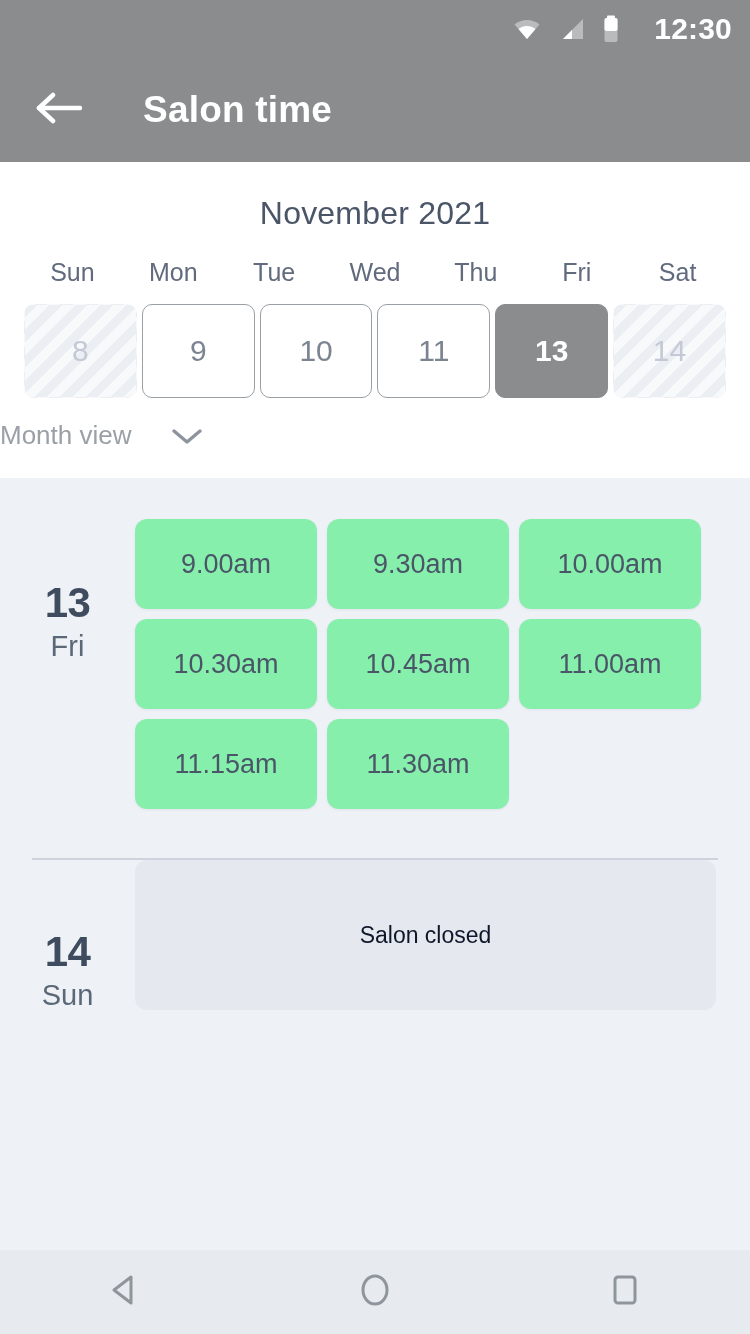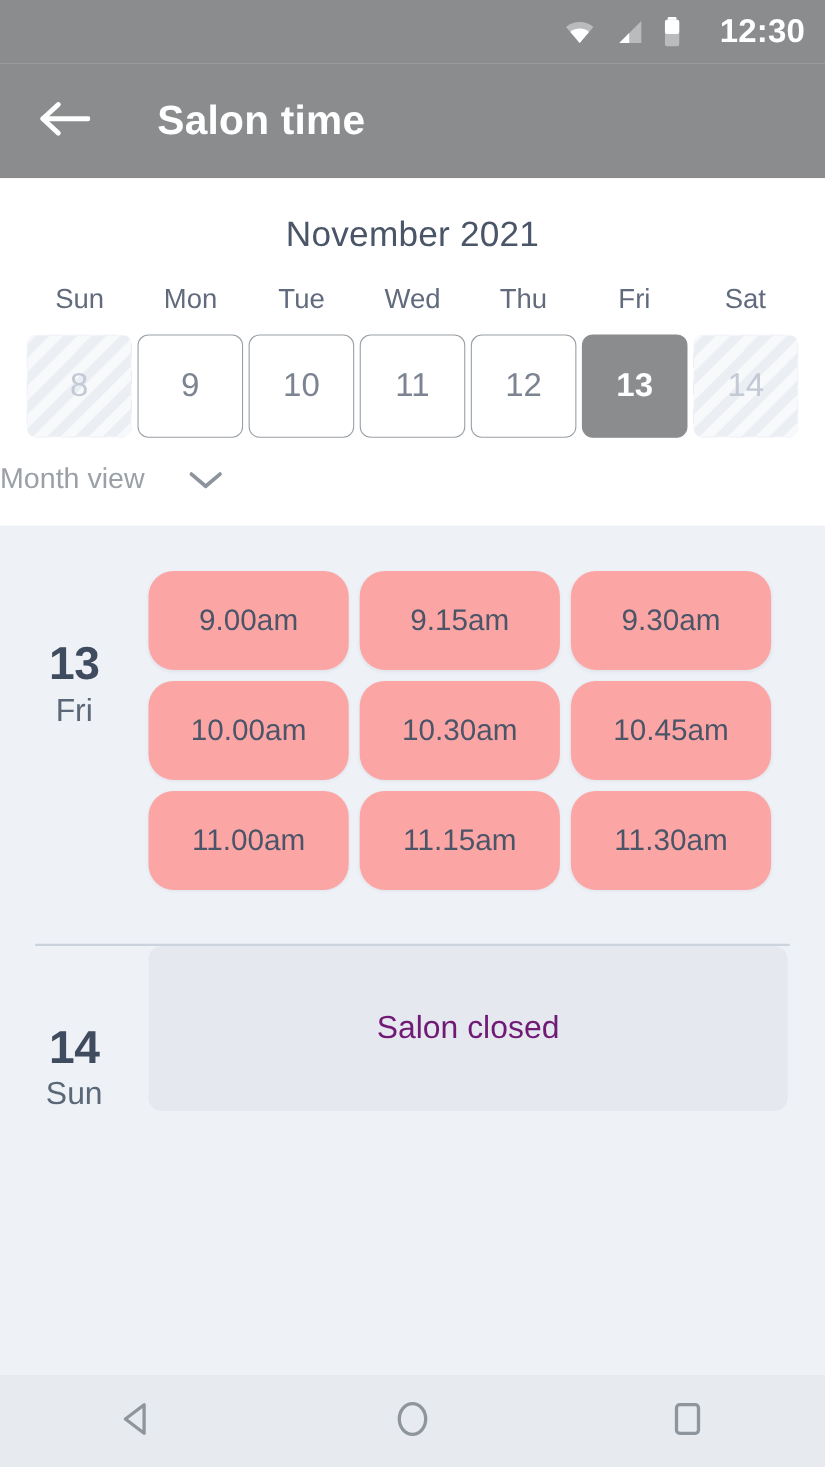--- a/index.html
+++ b/index.html
@@ -205,42 +205,42 @@
     flex: 1 1 auto;
     display: flex;
     flex-wrap: wrap;
     gap: 10px;
     padding-right: 34px;
     box-sizing: border-box;
   }
   .slot {
     width: 182px;
     height: 90px;
-    background: #fca5a5;
-    border-radius: 23px;
+    background: #86efac;
+    border-radius: 12px;
     display: flex;
     align-items: center;
     justify-content: center;
     color: #4a5568;
     font-size: 27px;
     box-shadow: 0 1px 3px rgba(80,95,120,0.08);
     cursor: pointer;
     box-sizing: border-box;
   }
   .closed-card {
     flex: 1 1 auto;
     height: 150px;
     margin-right: 34px;
     background: #e5e9ef;
     border-radius: 12px;
     display: flex;
     align-items: center;
     justify-content: center;
-    color: #701a75;
-    font-size: 29px;
+    color: #0f172a;
+    font-size: 23px;
     box-sizing: border-box;
   }
   .divider {
     height: 2px;
     background: #cdd3dc;
     margin: 0 32px;
   }
   .divider-wrap { padding-top: 49px; }
 
   
@@ -316,21 +316,20 @@
       <div class="weekday">Thu</div>
       <div class="weekday">Fri</div>
       <div class="weekday">Sat</div>
     </div>
 
     <div class="days" id="calendar-days">
         <div class="day disabled">8</div>
         <div class="day normal">9</div>
         <div class="day normal">10</div>
         <div class="day normal">11</div>
-        <div class="day normal">12</div>
         <div class="day selected">13</div>
         <div class="day disabled">14</div>
       </div>
 
     <div class="month-view-row">
       <span class="month-view-label">Month view</span>
       <span class="chev">
         <svg width="34" height="20" viewBox="0 0 34 20">
           <path d="M4 5 L17 16 L30 5" stroke="#8d949d" stroke-width="3.4" fill="none" stroke-linecap="round" stroke-linejoin="round"></path>
         </svg>
@@ -339,21 +338,20 @@
   </div>
 
   <div class="slot-area" id="schedule-area">
       <div class="day-group first">
         <div class="day-label">
           <div class="day-num">13</div>
           <div class="day-dow">Fri</div>
         </div>
         <div class="slot-grid">
           <div class="slot">9.00am</div>
-          <div class="slot">9.15am</div>
           <div class="slot">9.30am</div>
           <div class="slot">10.00am</div>
           <div class="slot">10.30am</div>
           <div class="slot">10.45am</div>
           <div class="slot">11.00am</div>
           <div class="slot">11.15am</div>
           <div class="slot">11.30am</div>
         </div>
       </div>
       <div class="divider-wrap">

